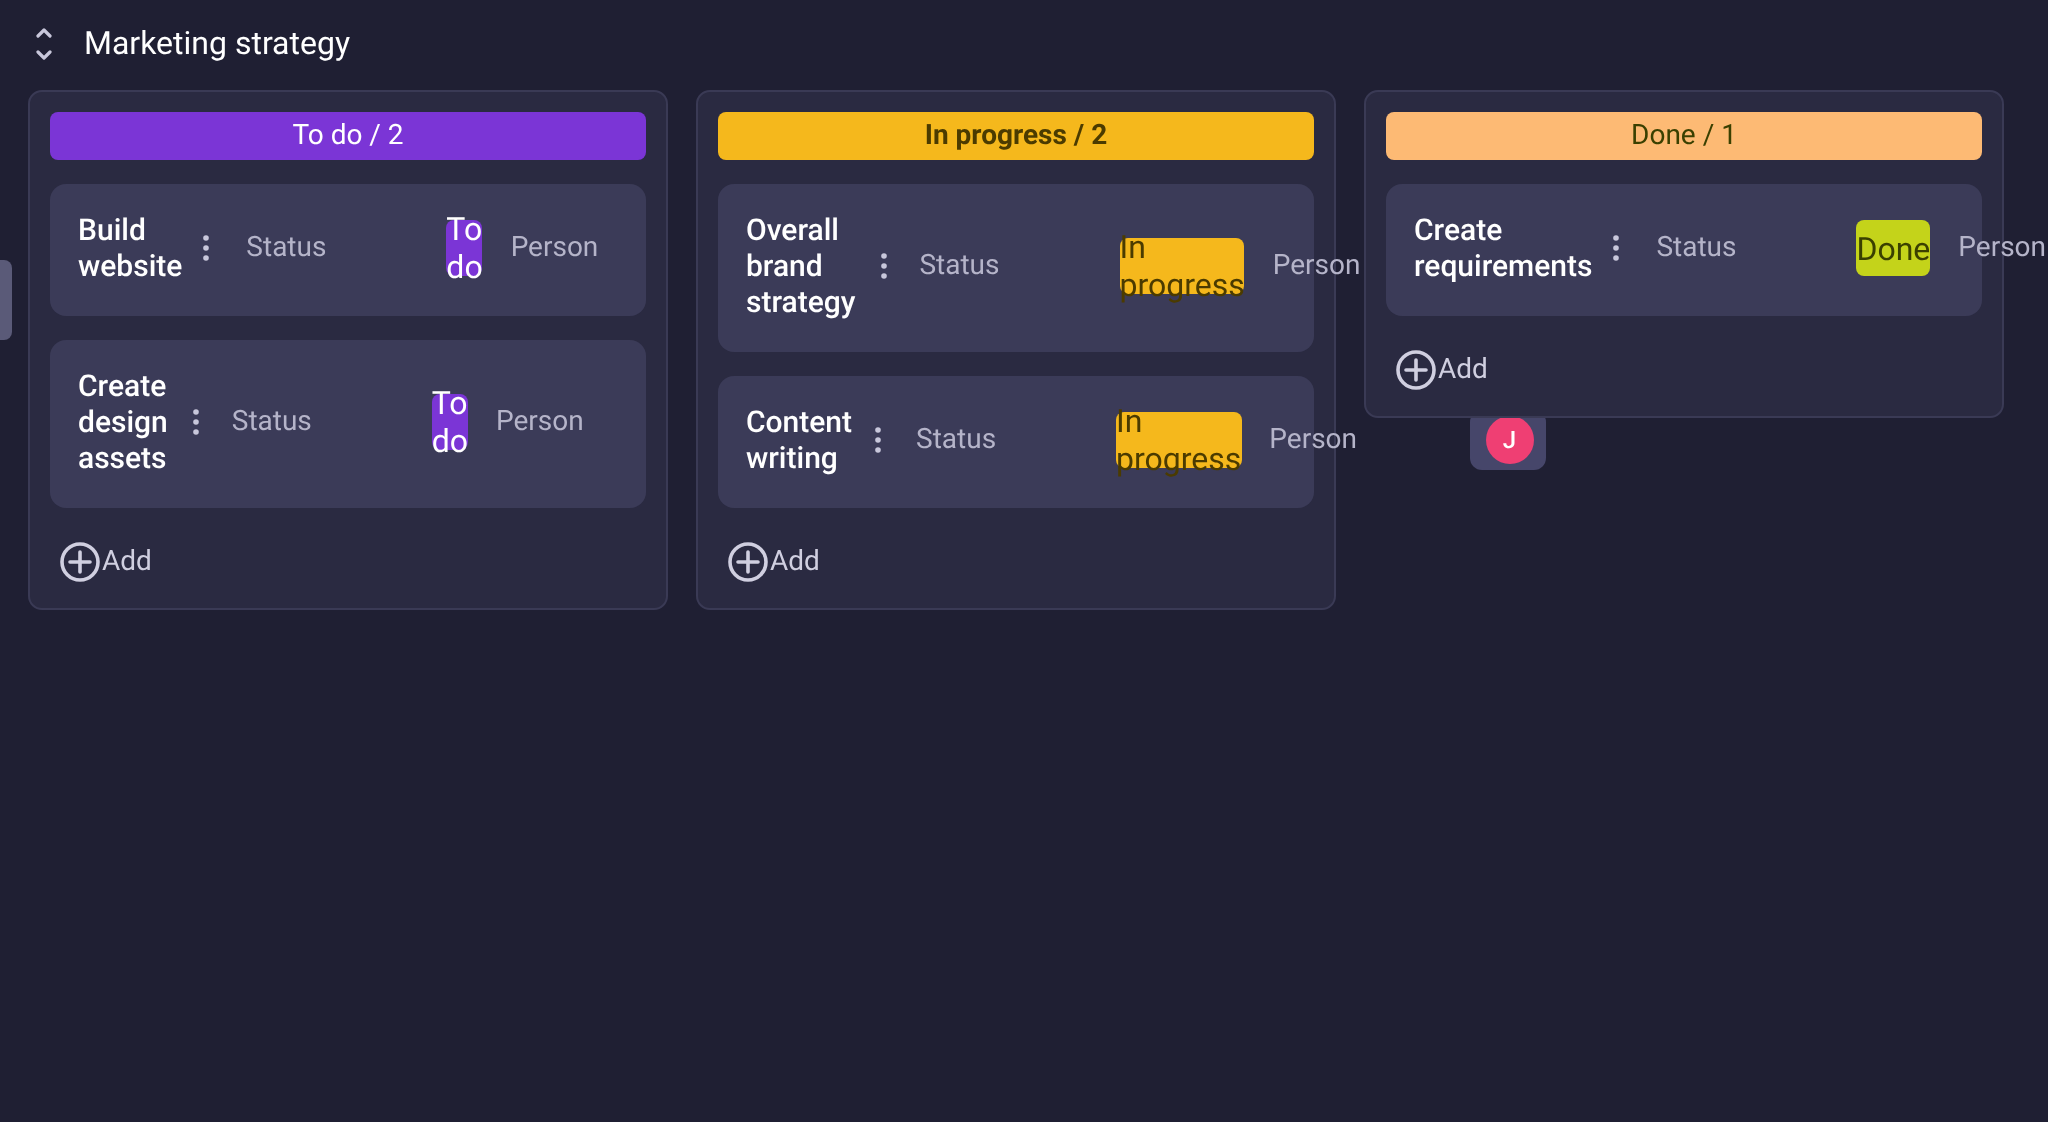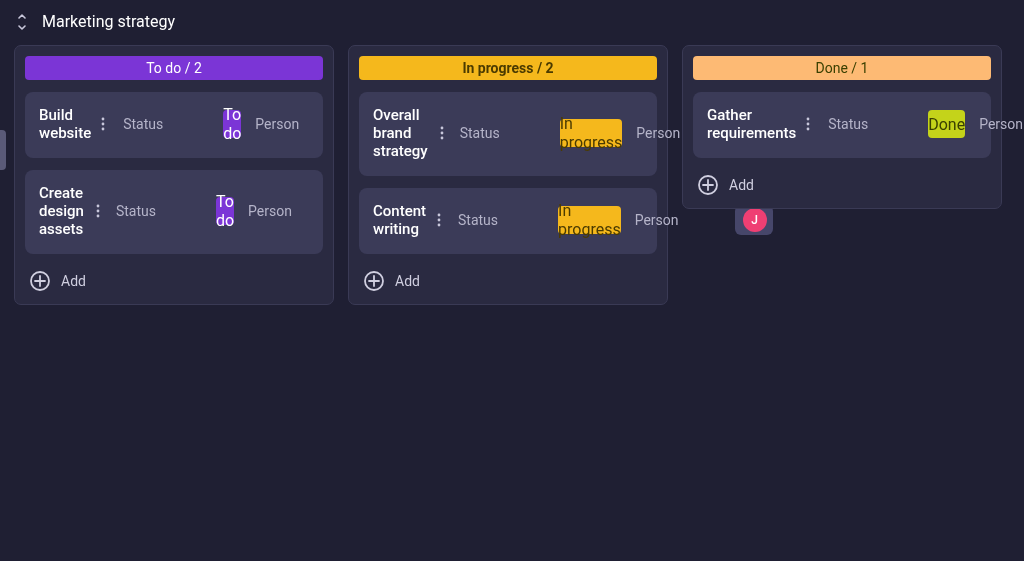--- a/index.html
+++ b/index.html
@@ -117,21 +117,21 @@
     border-radius: 50%;
     background: #ef3f73;
     color: #fff;
     font-size: 12px;
     font-weight: 500;
     display:flex; align-items:center; justify-content:center;
     margin-left: 2px;
   }
 
   .add-row {
-    display:flex; align-items:center; gap:10px;
+    display:flex; align-items:center; 
     padding: 4px 4px 2px 4px;
     color:#d0cfe0;
     font-size: 14px;
     cursor:pointer;
   }
   .add-row .plus-icon svg { display:block; }
 
   .left-handle {
     position: absolute;
     left: 0; top: 130px;
@@ -290,21 +290,21 @@
       </div>
     </div>
 
     <div class="column">
       <div class="col-header done">
         <span>Done / 1</span>
       </div>
 
       <div class="card">
         <div class="card-header">
-          <span class="card-title">Gather requirements</span>
+          <span class="card-title">Create requirements</span>
           <span class="kebab">
             <svg width="4" height="14" viewBox="0 0 4 14">
                 <circle cx="2" cy="2" r="1.4" fill="#c8c7db"></circle>
                 <circle cx="2" cy="7" r="1.4" fill="#c8c7db"></circle>
                 <circle cx="2" cy="12" r="1.4" fill="#c8c7db"></circle>
               </svg>
           </span>
         </div>
         <div class="field-row">
           <span class="field-label">Status</span>

